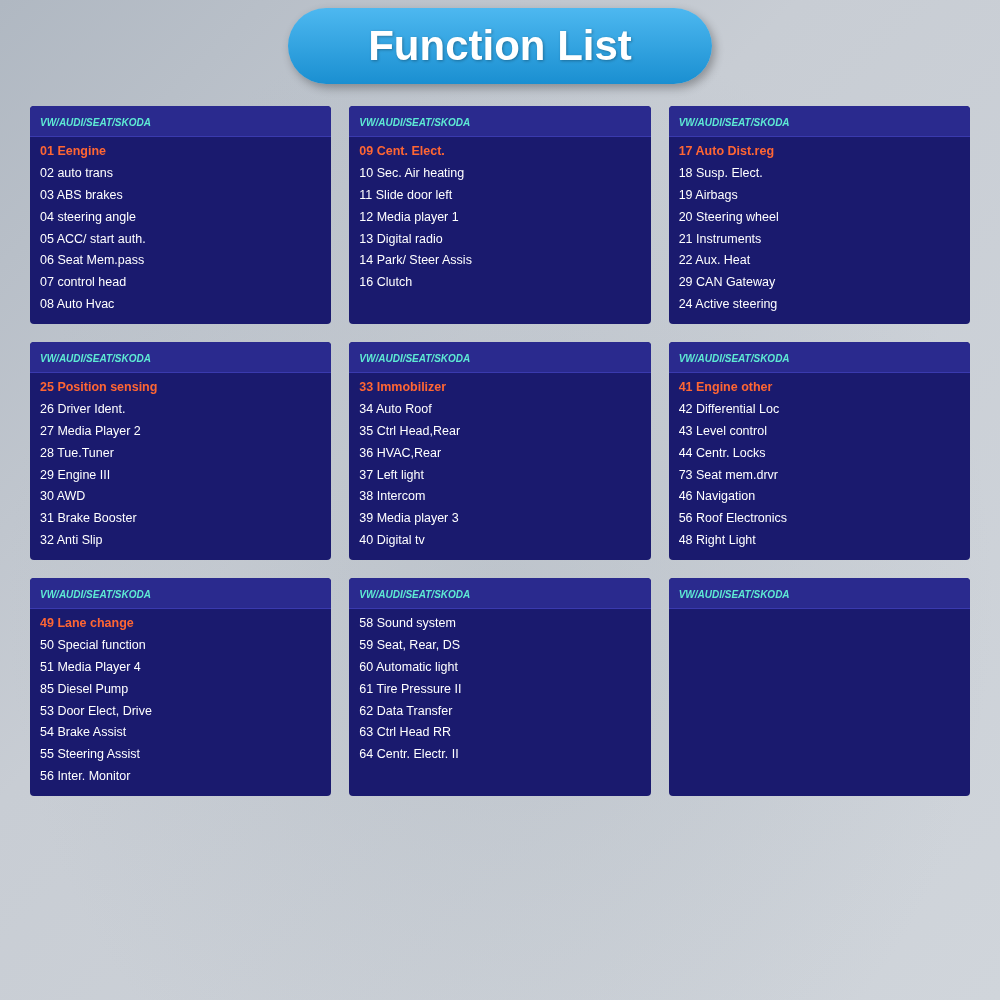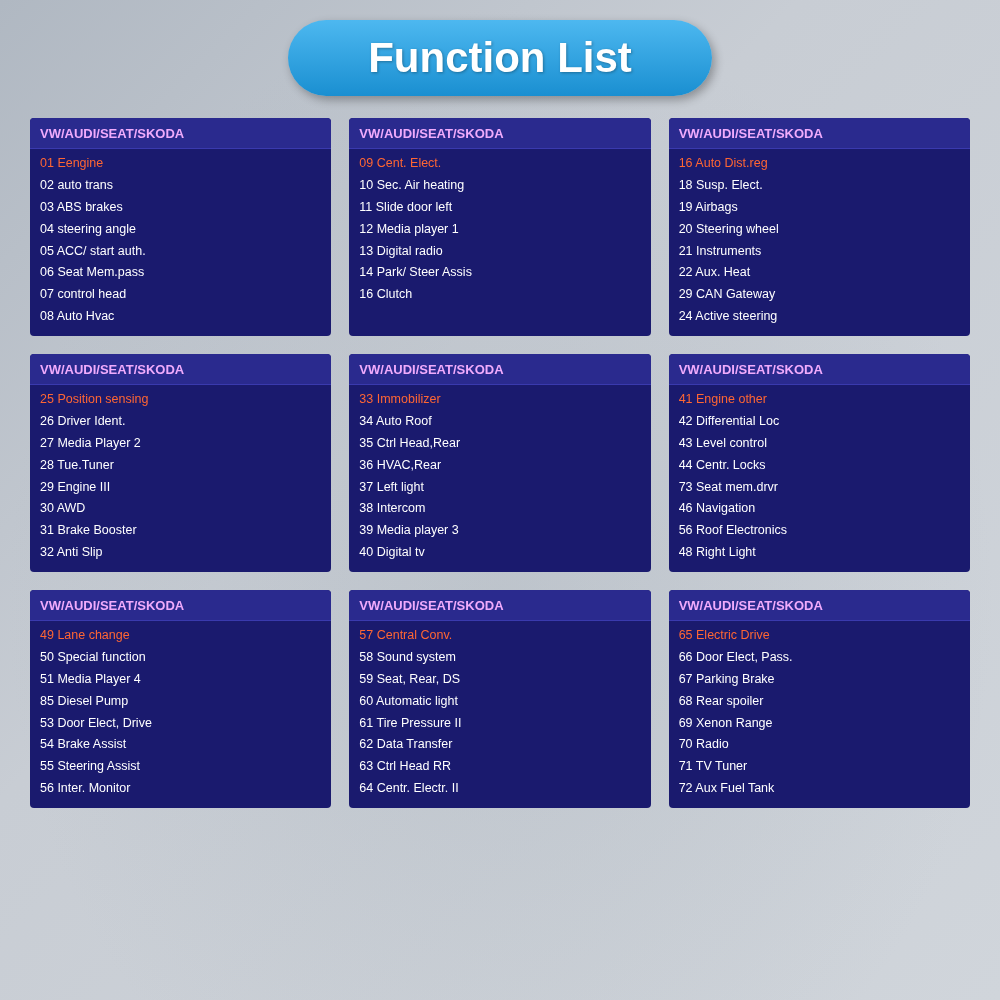--- a/index.html
+++ b/index.html
@@ -24,21 +24,21 @@
       position: absolute;
       inset: 0;
       background: radial-gradient(ellipse at 50% 60%, rgba(160,170,180,0.3) 0%, transparent 70%);
     }
 
     .page {
       position: relative;
       z-index: 1;
       width: 1000px;
       height: 764px;
-      padding: 20px 30px;
+      padding: 8px 30px;
     }
 
     .title-container {
       display: flex;
       justify-content: center;
       margin-bottom: 22px;
     }
 
     .title-badge {
       background: linear-gradient(180deg, #4db8f0 0%, #1a8fd1 100%);
@@ -68,39 +68,40 @@
       min-height: 210px;
     }
 
     .card-header {
       background: #2a2a8e;
       padding: 6px 10px;
       border-bottom: 1px solid #3a3aae;
     }
 
     .card-header span {
-      color: #f0abfc;
-      font-size: 13px;
+      color: #5eead4;
+      font-size: 10px;
       font-weight: bold;
+      font-style: italic;
     }
 
     .card-body {
       padding: 4px 10px 8px 10px;
     }
 
     .item {
       color: white;
       font-size: 12.5px;
       line-height: 1.75;
       white-space: nowrap;
     }
 
     .item.highlight {
       color: #ff6633;
-      font-weight: normal;
+      font-weight: bold;
     }
   </style>
 </head>
 <body>
 
 <div class="bg-overlay"></div>
 
 <div class="page">
   <div class="title-container">
     <div class="title-badge">
@@ -130,21 +131,21 @@
           <div class="item">11 Slide door left</div>
           <div class="item">12 Media player 1</div>
           <div class="item">13 Digital radio</div>
           <div class="item">14 Park/ Steer Assis</div>
           <div class="item">16 Clutch</div>
         </div>
       </div>
       <div class="card">
         <div class="card-header"><span>VW/AUDI/SEAT/SKODA</span></div>
         <div class="card-body">
-          <div class="item highlight">16 Auto Dist.reg</div>
+          <div class="item highlight">17 Auto Dist.reg</div>
           <div class="item">18 Susp. Elect.</div>
           <div class="item">19 Airbags</div>
           <div class="item">20 Steering wheel</div>
           <div class="item">21 Instruments</div>
           <div class="item">22 Aux. Heat</div>
           <div class="item">29 CAN Gateway</div>
           <div class="item">24 Active steering</div>
         </div>
       </div>
       <div class="card">
@@ -195,37 +196,26 @@
           <div class="item">85 Diesel Pump</div>
           <div class="item">53 Door Elect, Drive</div>
           <div class="item">54 Brake Assist</div>
           <div class="item">55 Steering Assist</div>
           <div class="item">56 Inter. Monitor</div>
         </div>
       </div>
       <div class="card">
         <div class="card-header"><span>VW/AUDI/SEAT/SKODA</span></div>
         <div class="card-body">
-          <div class="item highlight">57 Central Conv.</div>
           <div class="item">58 Sound system</div>
           <div class="item">59 Seat, Rear, DS</div>
           <div class="item">60 Automatic light</div>
           <div class="item">61 Tire Pressure II</div>
           <div class="item">62 Data Transfer</div>
           <div class="item">63 Ctrl Head RR</div>
           <div class="item">64 Centr. Electr. II</div>
         </div>
       </div>
       <div class="card">
         <div class="card-header"><span>VW/AUDI/SEAT/SKODA</span></div>
-        <div class="card-body">
-          <div class="item highlight">65 Electric Drive</div>
-          <div class="item">66 Door Elect, Pass.</div>
-          <div class="item">67 Parking Brake</div>
-          <div class="item">68 Rear spoiler</div>
-          <div class="item">69 Xenon Range</div>
-          <div class="item">70 Radio</div>
-          <div class="item">71 TV Tuner</div>
-          <div class="item">72 Aux Fuel Tank</div>
-        </div>
       </div>
     </div>
 </div>
 
 </body></html>

